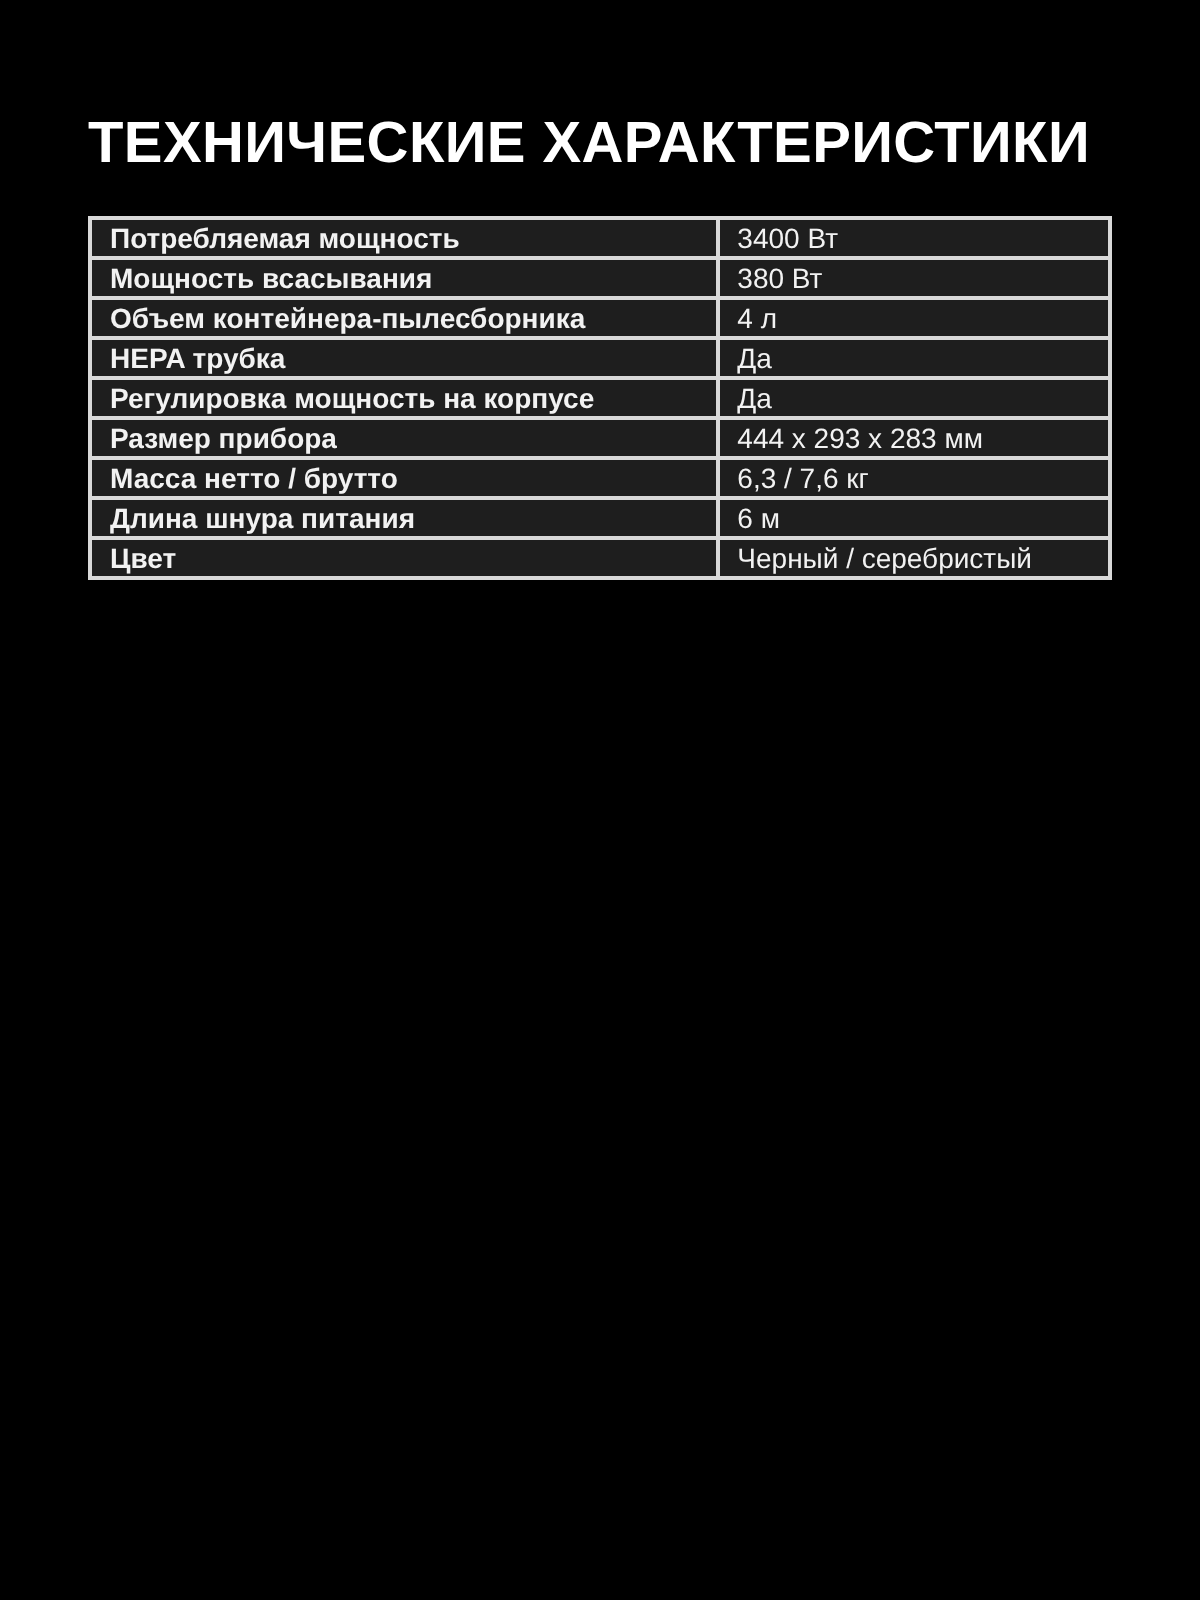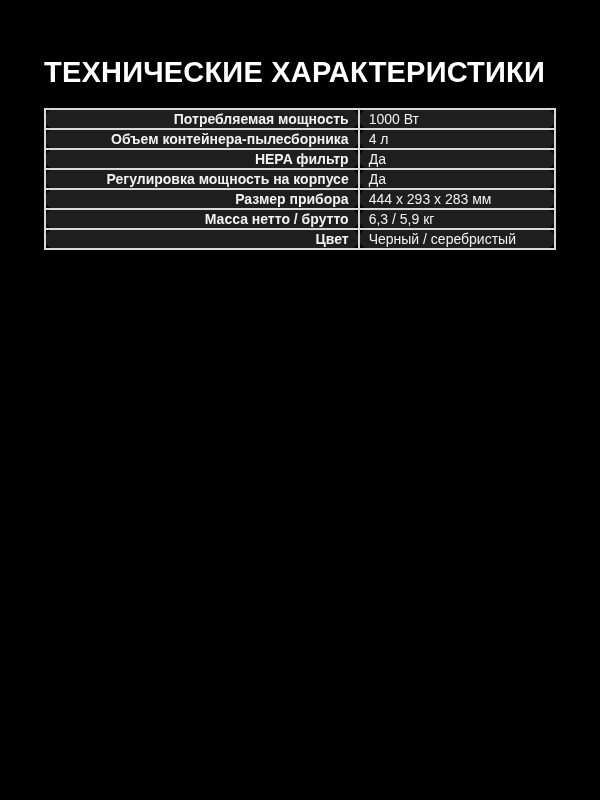--- a/index.html
+++ b/index.html
@@ -2,21 +2,21 @@
 <html style="--page-bg: #000000; --cell-bg: #1e1e1e; --border: #d9d9d9; --text: #f2f2f2; --title: #ffffff;"><head>
 <meta charset="utf-8">
 <style>
   :root {
     --page-bg: #000000;
     --cell-bg: #1e1e1e;
     --border: #d9d9d9;
     --text: #f2f2f2;
     --title: #ffffff;
   }
-  * { box-sizing: border-box; border-radius: 10px; }
+  * { box-sizing: border-box; }
   html, body {
     margin: 0;
     padding: 0;
     background: var(--page-bg);
     font-family: "Liberation Sans", sans-serif;
   }
   .page {
     position: relative;
     width: 600px;
     height: 800px;
@@ -49,59 +49,66 @@
     font-size: 14px;
     height: 20px;
     padding: 0 9px;
     vertical-align: middle;
     white-space: nowrap;
     overflow: hidden;
   }
   td.spec-name {
     width: 278px;
     font-weight: bold;
-    text-align: right;
   }
   td.spec-value {
     width: 174px;
     font-weight: normal;
     padding-right: 3px;
   }
 </style>
 </head>
 <body>
 
 <div class="page">
   <h1 class="title">ТЕХНИЧЕСКИЕ ХАРАКТЕРИСТИКИ</h1>
 
   <table class="specs">
     <tbody>
         <tr>
           <td class="spec-name">Потребляемая мощность</td>
-          <td class="spec-value">1000 Вт</td>
+          <td class="spec-value">3400 Вт</td>
+        </tr>
+        <tr>
+          <td class="spec-name">Мощность всасывания</td>
+          <td class="spec-value">380 Вт</td>
         </tr>
         <tr>
           <td class="spec-name">Объем контейнера-пылесборника</td>
           <td class="spec-value">4 л</td>
         </tr>
         <tr>
-          <td class="spec-name">HEPA фильтр</td>
+          <td class="spec-name">HEPA трубка</td>
           <td class="spec-value">Да</td>
         </tr>
         <tr>
           <td class="spec-name">Регулировка мощность на корпусе</td>
           <td class="spec-value">Да</td>
         </tr>
         <tr>
           <td class="spec-name">Размер прибора</td>
           <td class="spec-value">444 x 293 x 283 мм</td>
         </tr>
         <tr>
           <td class="spec-name">Масса нетто / брутто</td>
-          <td class="spec-value">6,3 / 5,9 кг</td>
+          <td class="spec-value">6,3 / 7,6 кг</td>
+        </tr>
+        <tr>
+          <td class="spec-name">Длина шнура питания</td>
+          <td class="spec-value">6 м</td>
         </tr>
         <tr>
           <td class="spec-name">Цвет</td>
           <td class="spec-value">Черный / серебристый</td>
         </tr>
       </tbody>
   </table>
 </div>
 
 </body></html>

